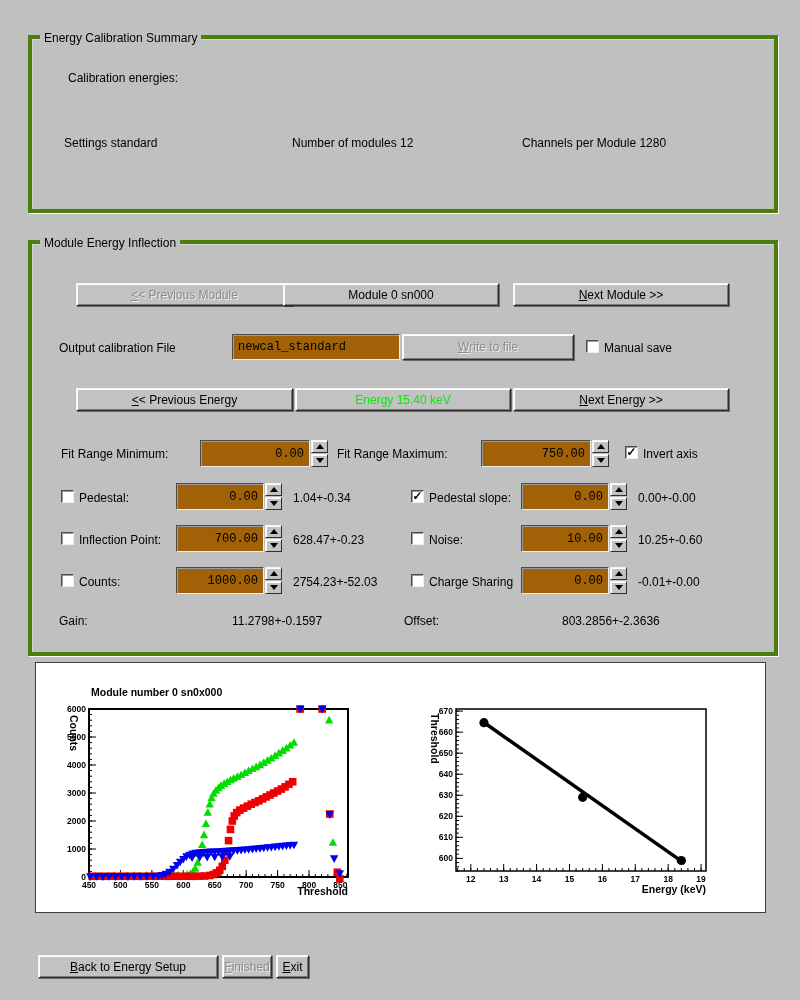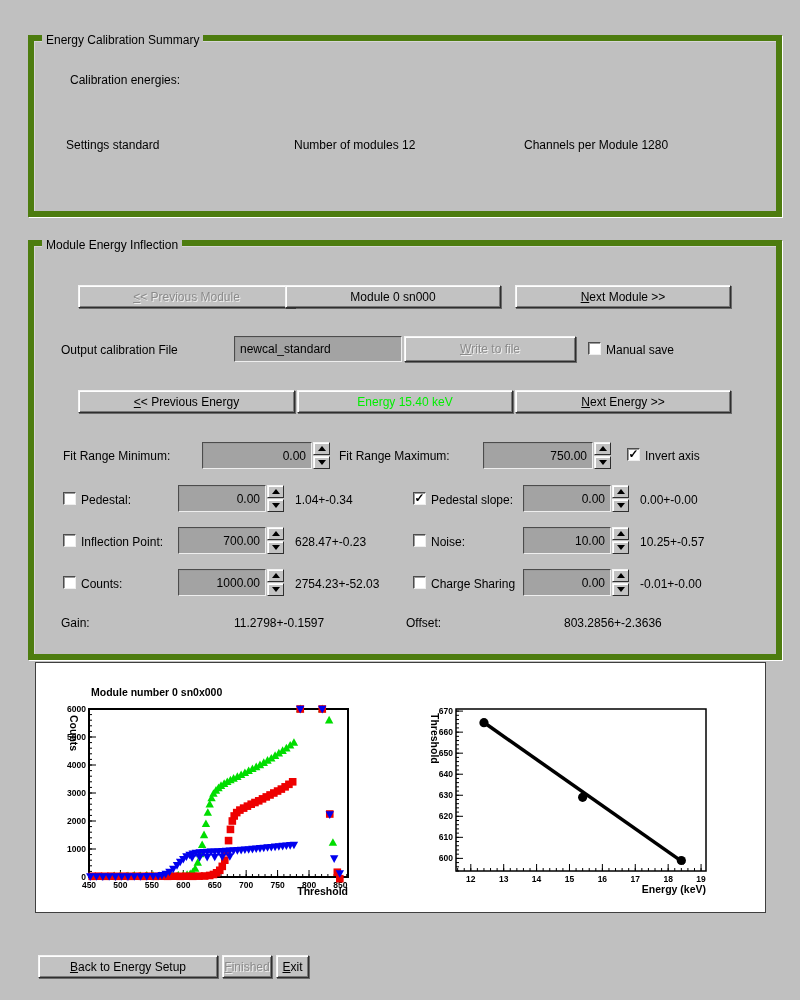--- a/index.html
+++ b/index.html
@@ -4,42 +4,42 @@
 <style>
   html,body{margin:0;padding:0;}
   body{
     width:800px;height:1000px;position:relative;overflow:hidden;
     background:#c0c0c0;color:#000;
     font-family:"Liberation Sans",sans-serif;font-size:12px;
   }
   .abs{position:absolute;}
   
   .groupbox{
-    position:absolute;border:6px solid #4d7c0f;
+    position:absolute;border:4px solid #4d7c0f;
     box-shadow:1px 1px 0 #ffffff, inset 1px 1px 0 #d6d6d6;
   }
   .grouptitle{
     position:absolute;top:-8px;left:8px;background:#c0c0c0;
     padding:0 4px;white-space:nowrap;
   }
   
   .btn{
     position:absolute;background:#c2c2c2;
     border:1px solid;border-color:#f4f4f4 #2e2e2e #2e2e2e #f4f4f4;
     box-shadow:inset 1px 1px 0 #ffffff, inset -1px -1px 0 #787878, 1px 1px 0 rgba(0,0,0,0.45);
     display:flex;align-items:center;justify-content:center;
     white-space:nowrap;cursor:default;box-sizing:border-box;
   }
   .btn.disabled{color:#8b8b8b;text-shadow:1px 1px 0 #efefef;}
   
   .field{
-    background:#a3a3a3;box-sizing:border-box;
+    background:#a16207;box-sizing:border-box;
     border:1px solid;border-color:#4c4c4c #eeeeee #eeeeee #4c4c4c;
     box-shadow:inset 1px 1px 0 #9b9b9b;
-    display:flex;align-items:center;white-space:nowrap;overflow:hidden;
+    display:flex;align-items:center;white-space:nowrap;overflow:hidden;font-family:Liberation Mono, monospace;
   }
   .num{justify-content:flex-end;padding-right:5px;}
   .txt{padding-left:5px;}
   
   .spin{position:absolute;display:flex;}
   .spincol{display:flex;flex-direction:column;margin-left:1px;}
   .spinbtn{
     width:17px;height:13px;background:#c2c2c2;box-sizing:border-box;
     border:1px solid;border-color:#f4f4f4 #2e2e2e #2e2e2e #f4f4f4;
     box-shadow:inset 1px 1px 0 #ffffff;
@@ -195,21 +195,21 @@
     <div class="field num" style="width:88px;height:27px">10.00</div>
     <div class="spincol">
       <div class="spinbtn">
           <span class="tri-up"></span>
         </div>
       <div class="spinbtn" style="margin-top:1px">
           <span class="tri-down"></span>
         </div>
     </div>
   </div>
-  <span class="label" style="left:606px;top:289px">10.25+-0.57</span>
+  <span class="label" style="left:606px;top:289px">10.25+-0.60</span>
 
   <div class="checkbox" style="left:379px;top:330px"></div>
   <span class="label" style="left:397px;top:331px">Charge Sharing</span>
   <div class="spin" style="left:489px;top:323px">
     <div class="field num" style="width:88px;height:27px">0.00</div>
     <div class="spincol">
       <div class="spinbtn">
           <span class="tri-up"></span>
         </div>
       <div class="spinbtn" style="margin-top:1px">

